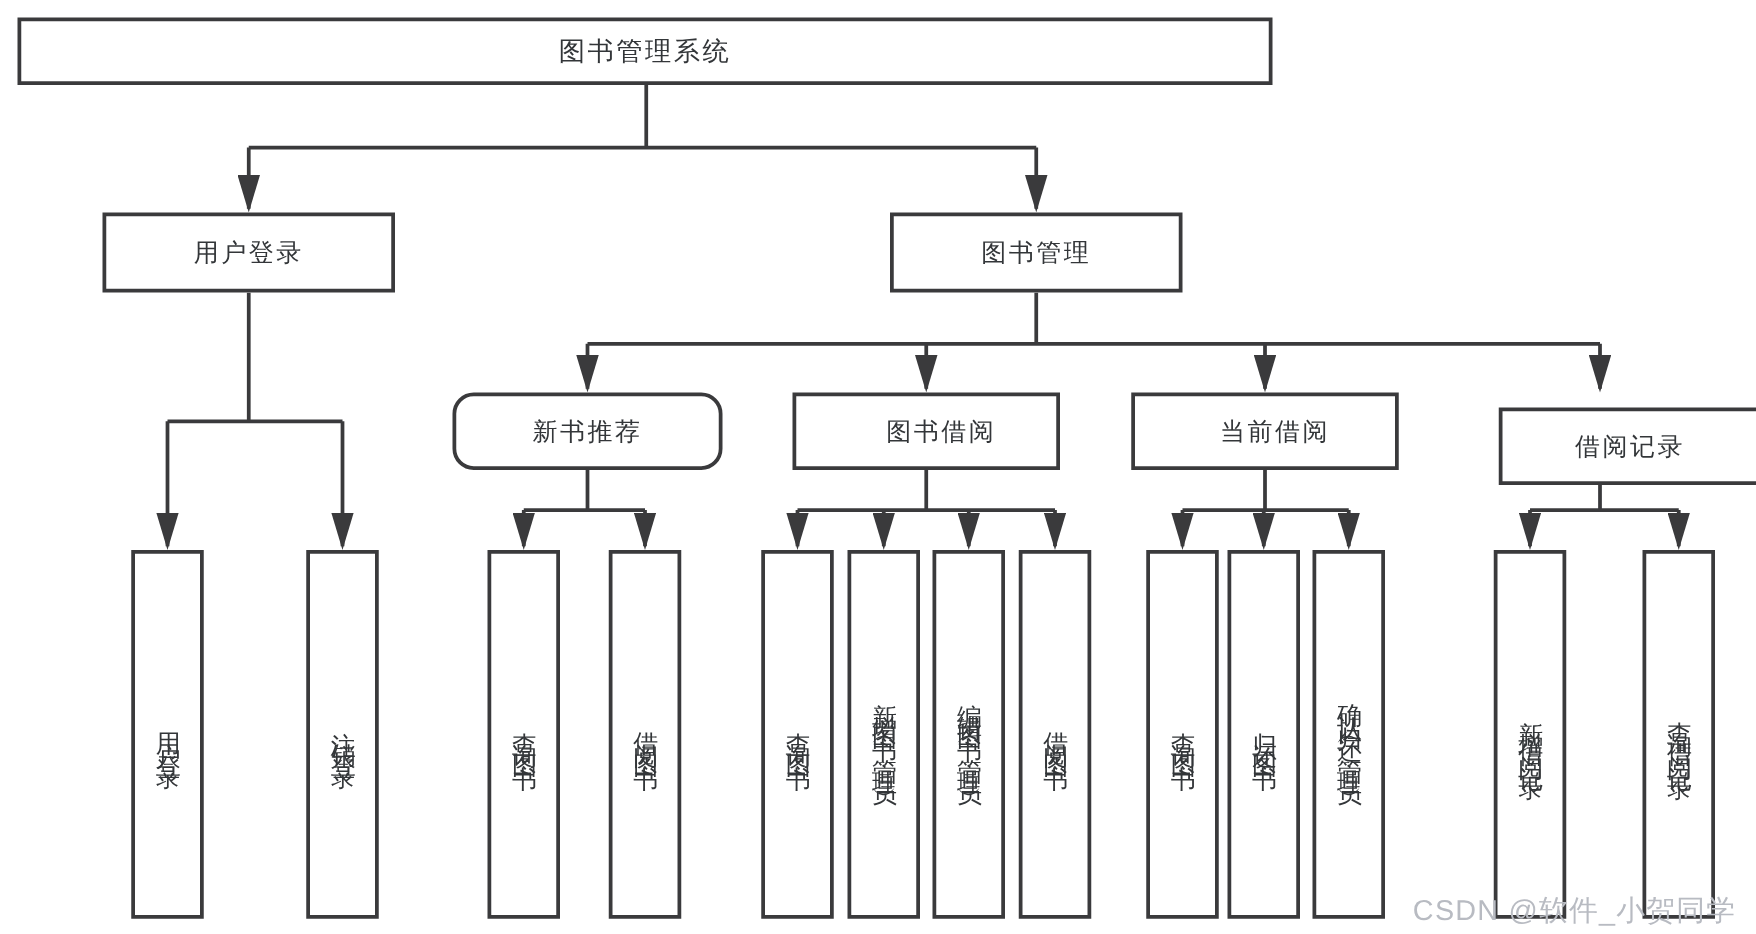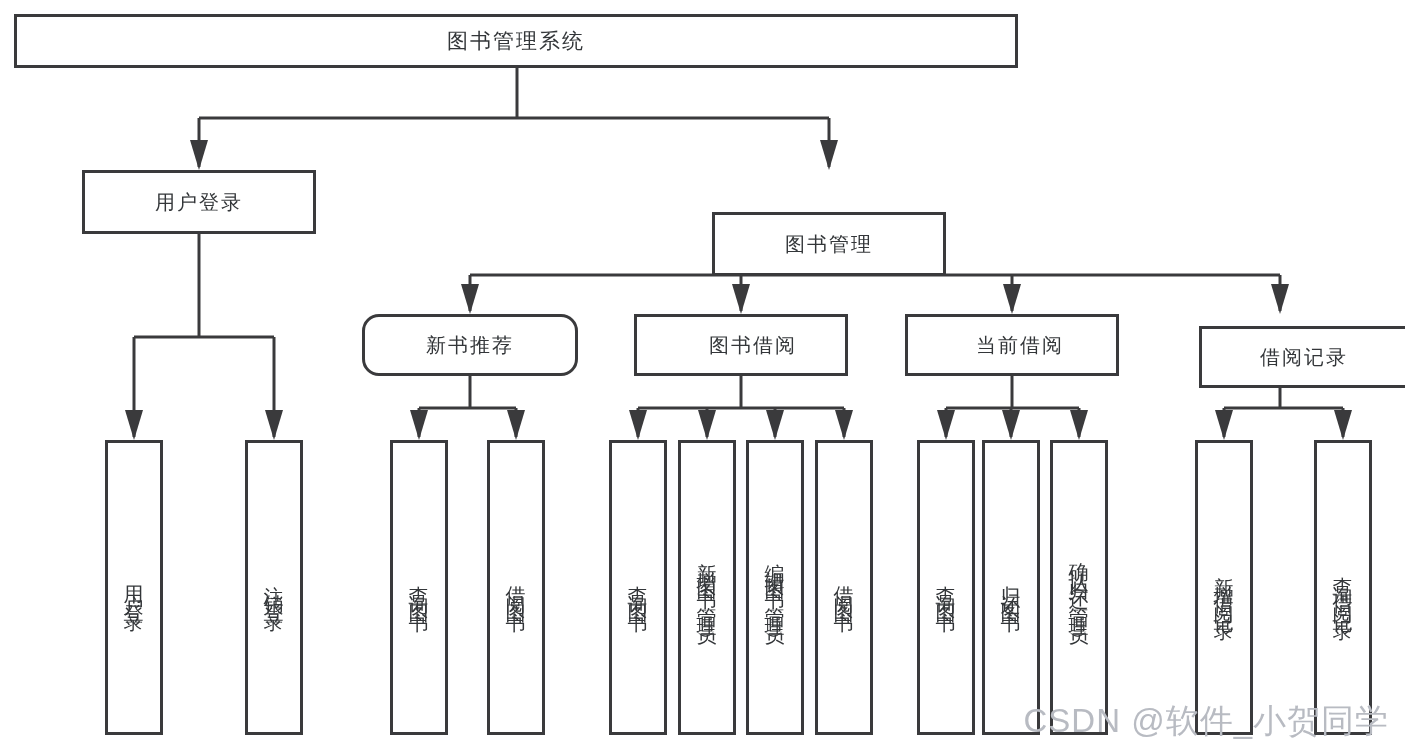--- a/index.html
+++ b/index.html
@@ -19,21 +19,21 @@
   }
   .h-node { font-size:20px; letter-spacing:2px; white-space:nowrap; }
   .root-node { font-size:21px; }
   .v-node { width:58px; top:440px; height:295px; }
   .v-text {
     writing-mode: vertical-rl; text-orientation: mixed;
     font-size:20px; line-height:1.1; letter-spacing:9px; white-space:nowrap;
   }
   .watermark {
     position:absolute; right:16px; bottom:3px;
-    font-size:33px; letter-spacing:1px;
+    font-size:23px; letter-spacing:1px;
     color: var(--watermark,#b8bbc2); z-index:5; white-space:nowrap;
   }
 </style>
 </head>
 <body>
 
 <div class="stage">
 
   <svg class="connectors" viewBox="0 0 1405 747" xmlns="http://www.w3.org/2000/svg">
     <defs>
@@ -83,21 +83,21 @@
     <path d="M1343,408 V437" marker-end="url(#arrow)"></path>
   </svg>
 
   <div class="node h-node root-node" style="left:14px; top:14px; width:1004px; height:54px;">
     <span>图书管理系统</span>
   </div>
 
   <div class="node h-node" style="left:82px; top:170px; width:234px; height:64px;">
     <span>用户登录</span>
   </div>
-  <div class="node h-node" style="left:712px; top:170px; width:234px; height:64px;margin-top:42px;">
+  <div class="node h-node" style="left:712px; top:170px; width:234px; height:64px;">
     <span>图书管理</span>
   </div>
 
   <div class="node h-node" style="left:362px; top:314px; width:216px; height:62px;border-radius:17px;">
     <span>新书推荐</span>
   </div>
   <div class="node h-node" style="left:634px; top:314px; width:214px; height:62px;padding-left:24px;">
     <span>图书借阅</span>
   </div>
   <div class="node h-node" style="left:905px; top:314px; width:214px; height:62px;padding-left:16px;">

